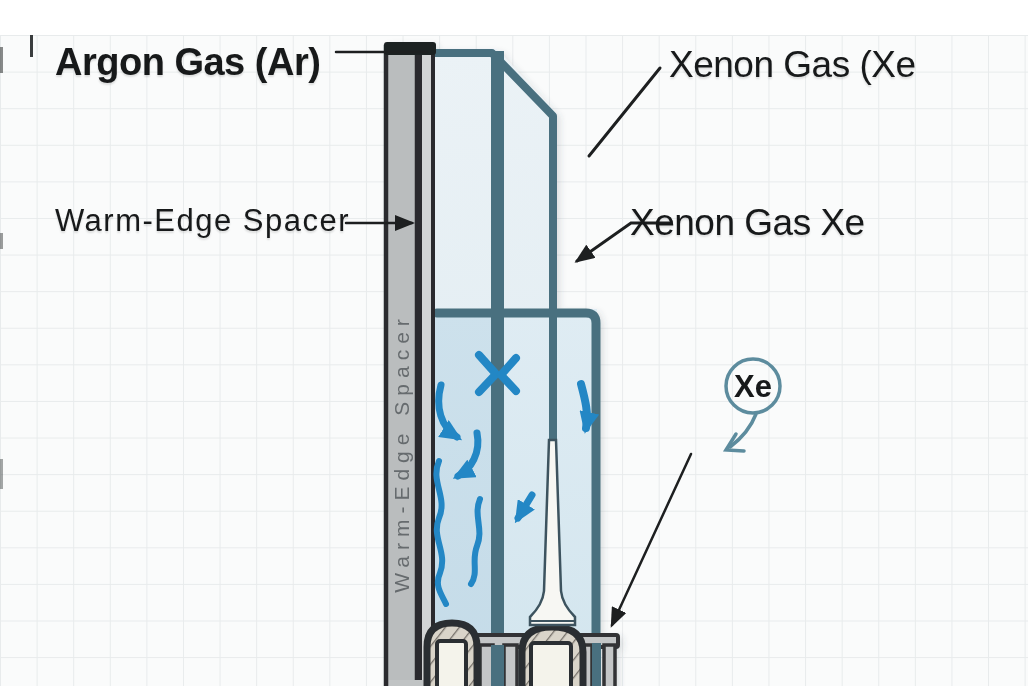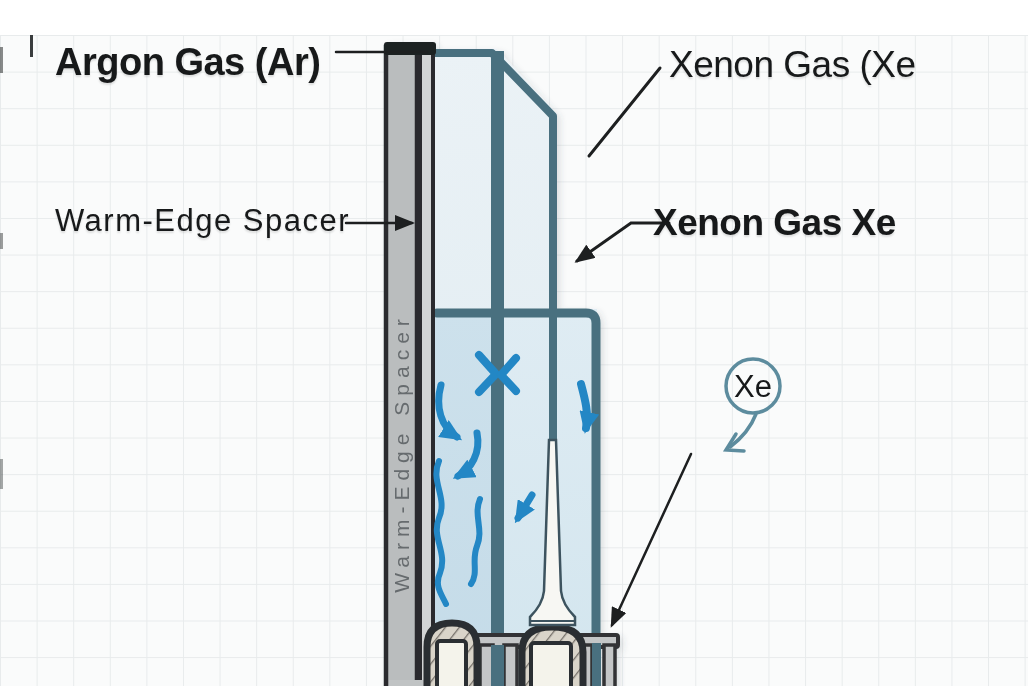--- a/index.html
+++ b/index.html
@@ -11,22 +11,22 @@
       linear-gradient(#e8ebec 1px, transparent 1px),
       linear-gradient(90deg, #e8ebec 1px, transparent 1px);
     background-size:36.6px 36.6px;
     margin-top:35px;
   }
   svg.draw{position:absolute;left:0;top:0;}
   .lbl{position:absolute;color:#17191a;white-space:nowrap;text-shadow:0 2px 2px rgba(40,40,40,.14);}
   .lbl-argon{left:55px;top:6px;font-size:38px;font-weight:700;letter-spacing:-.5px;}
   .lbl-warm{left:55px;top:168px;font-size:31px;font-weight:400;letter-spacing:1.5px;}
   .lbl-xen1{left:669px;top:9px;font-size:37px;font-weight:400;letter-spacing:-.5px;}
-  .lbl-xen2{left:653px;top:167px;font-size:37px;font-weight:700;letter-spacing:-.5px;}
-  .lbl-xe{left:725px;top:334px;width:56px;font-size:31px;font-weight:400;text-align:center;text-shadow:none;}
+  .lbl-xen2{left:630px;top:167px;font-size:37px;font-weight:400;letter-spacing:-.5px;}
+  .lbl-xe{left:725px;top:334px;width:56px;font-size:31px;font-weight:700;text-align:center;text-shadow:none;}
   .lbl-spacer-v{
     left:226px;top:406px;width:352px;height:24px;
     transform:rotate(-90deg);transform-origin:center;
     font-size:21px;font-weight:400;letter-spacing:6px;color:#5e6366;opacity:.9;
     text-align:center;text-shadow:none;
   }
 </style>
 </head>
 <body>
 

